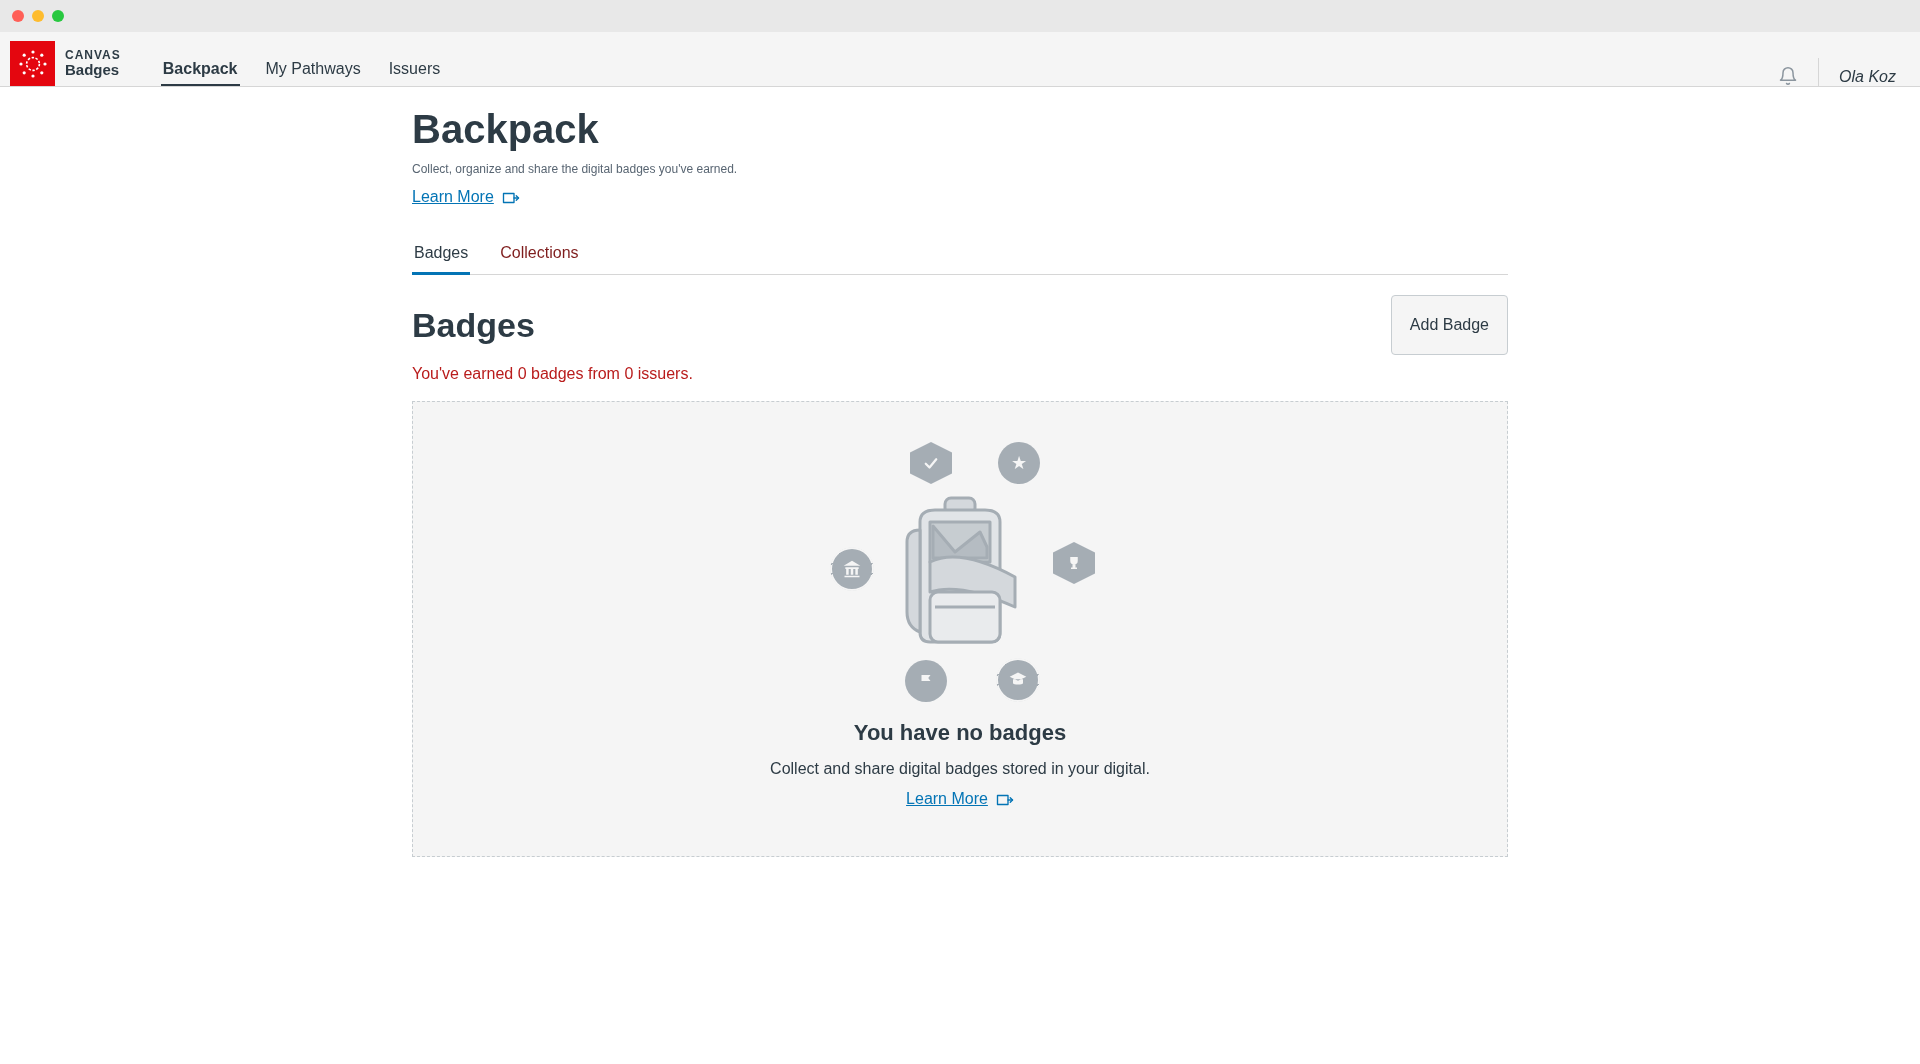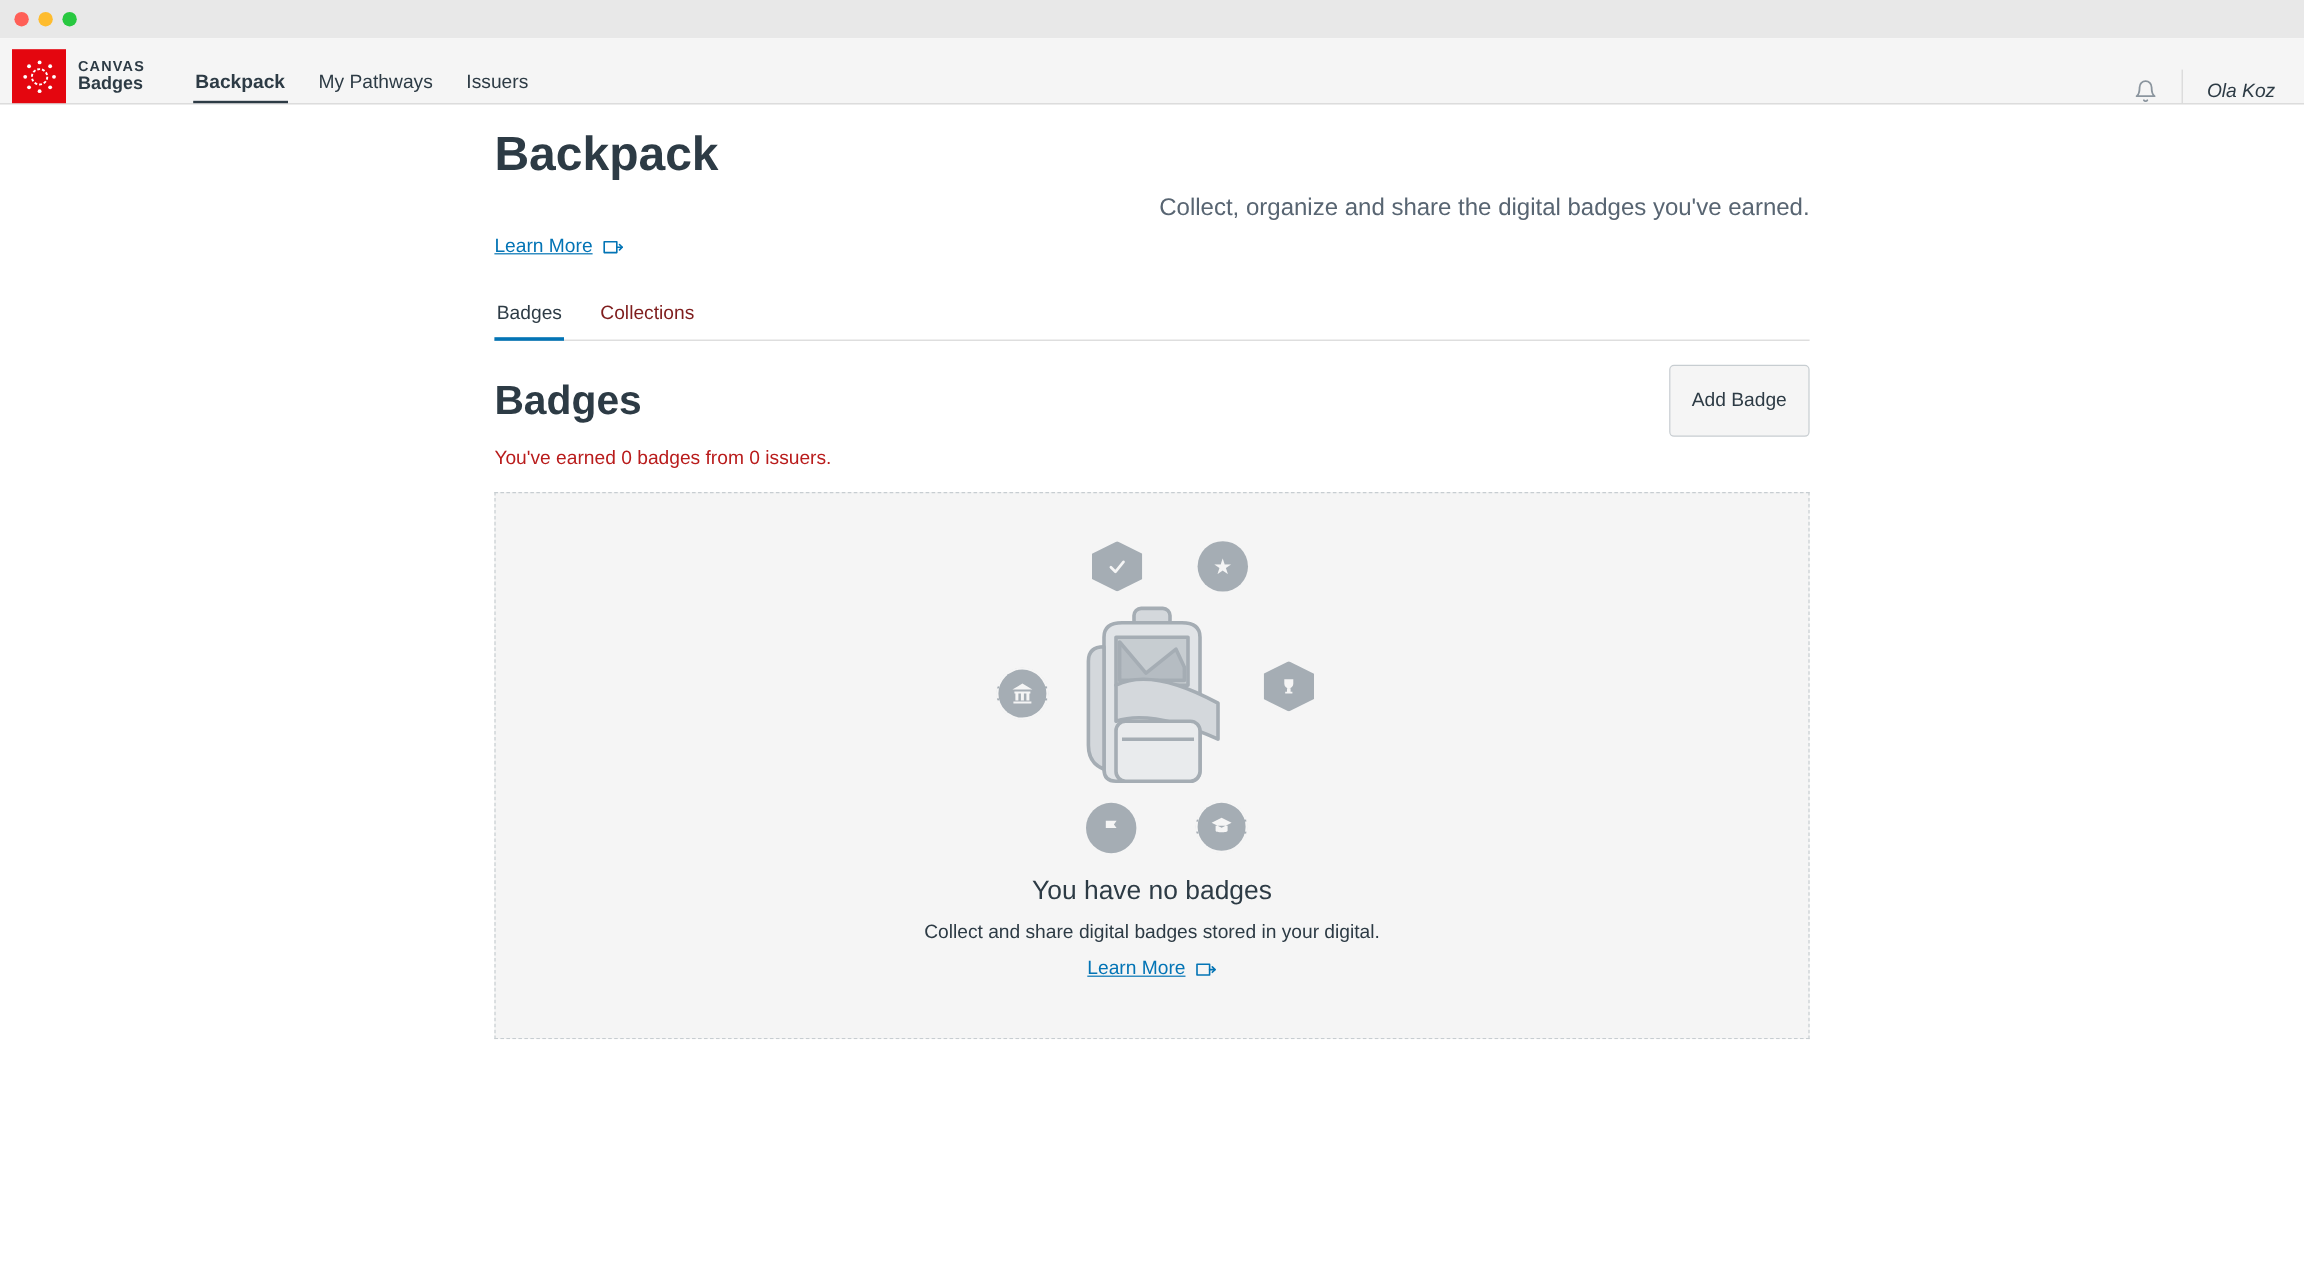--- a/index.html
+++ b/index.html
@@ -23,38 +23,38 @@
     .nav-item { padding: 6px 2px; font-size: 16px; color: #2d3b45; cursor: pointer; }
     .nav-item.active { font-weight: 700; border-bottom: 2px solid #2d3b45; }
     .nav-spacer { flex: 1; }
     .bell-wrap { padding: 0 20px; display: flex; align-items: center; }
     .vdivider { width: 1px; height: 28px; background: #d6d6d6; margin-right: 20px; }
     .username { font-size: 16px; color: #2d3b45; cursor: pointer; font-style: italic; }
 
     
     .content { max-width: 1120px; margin: 20px auto 0; padding: 0 12px; }
     .page-title { font-size: 40px; font-weight: 700; color: #2d3b45; margin-top: 6px; }
-    .page-sub { font-size: 20px; color: #586572; margin-top: 10px; text-align: right; }
-    .learn-more { display: inline-flex; align-items: center; gap: 8px; margin-top: 12px; color: #0374b5; text-decoration: underline; cursor: pointer; font-size: 16px; font-weight: 400; }
+    .page-sub { font-size: 12px; color: #586572; margin-top: 10px; }
+    .learn-more { display: inline-flex; align-items: flex-end; gap: 8px; margin-top: 12px; color: #0374b5; text-decoration: underline; cursor: pointer; font-size: 16px; font-weight: 400; }
 
     
     .tabs { display: flex; gap: 28px; margin-top: 28px; border-bottom: 1px solid #d6d6d6; }
     .tab { padding: 10px 2px; font-size: 16px; color: #7f1d1d; cursor: pointer; }
     .tab.active { font-weight: 400; color: #2d3b45; border-bottom: 3px solid #0374b5; margin-bottom: -1px; }
 
     
     .section-row { display: flex; justify-content: space-between; align-items: center; margin-top: 20px; }
     .section-title { font-size: 34px; font-weight: 700; color: #2d3b45; }
     .add-badge-btn { background: #f5f5f5; border: 1px solid #c7cdd1; color: #2d3b45; font-size: 16px; padding: 20px 18px; border-radius: 4px; cursor: pointer; }
     .section-sub { font-size: 16px; color: #b91c1c; margin-top: 10px; }
 
     
     .empty-box { margin-top: 18px; border: 1px dashed #c7cdd1; background: #f5f5f5; padding: 40px 20px 48px; display: flex; flex-direction: column; align-items: center; }
     .illustration { position: relative; width: 300px; height: 260px; display: flex; align-items: center; justify-content: center; }
-    .empty-title { font-size: 22px; font-weight: 400; color: #2d3b45; margin-top: 18px; }
+    .empty-title { font-size: 22px; font-weight: 700; color: #2d3b45; margin-top: 18px; }
     .empty-sub { font-size: 16px; color: #2d3b45; margin-top: 14px; }
     .empty-learn { margin-top: 12px; }
 
     
     .badge-shape { position: absolute; display: flex; align-items: center; justify-content: center; }
     .hex { width: 42px; height: 42px; background: #a5adb4; clip-path: polygon(50% 0%, 100% 25%, 100% 75%, 50% 100%, 0% 75%, 0% 25%); }
     .circ { width: 42px; height: 42px; background: #a5adb4; border-radius: 50%; }
     .scallop { width: 44px; height: 44px; background: #a5adb4; border-radius: 50%; box-shadow: 0 0 0 2px #f5f5f5 inset; filter: blur(0.2px); clip-path: circle(49%); }
     .scallop::before { content: ''; position: absolute; inset: -4px; background: radial-gradient(circle at 50% 0%, #a5adb4 2px, transparent 2px) repeat; background-size: 10px 10px; z-index: -1; }
     .icon-inner { color: #f5f5f5; font-size: 18px; line-height: 1; }

